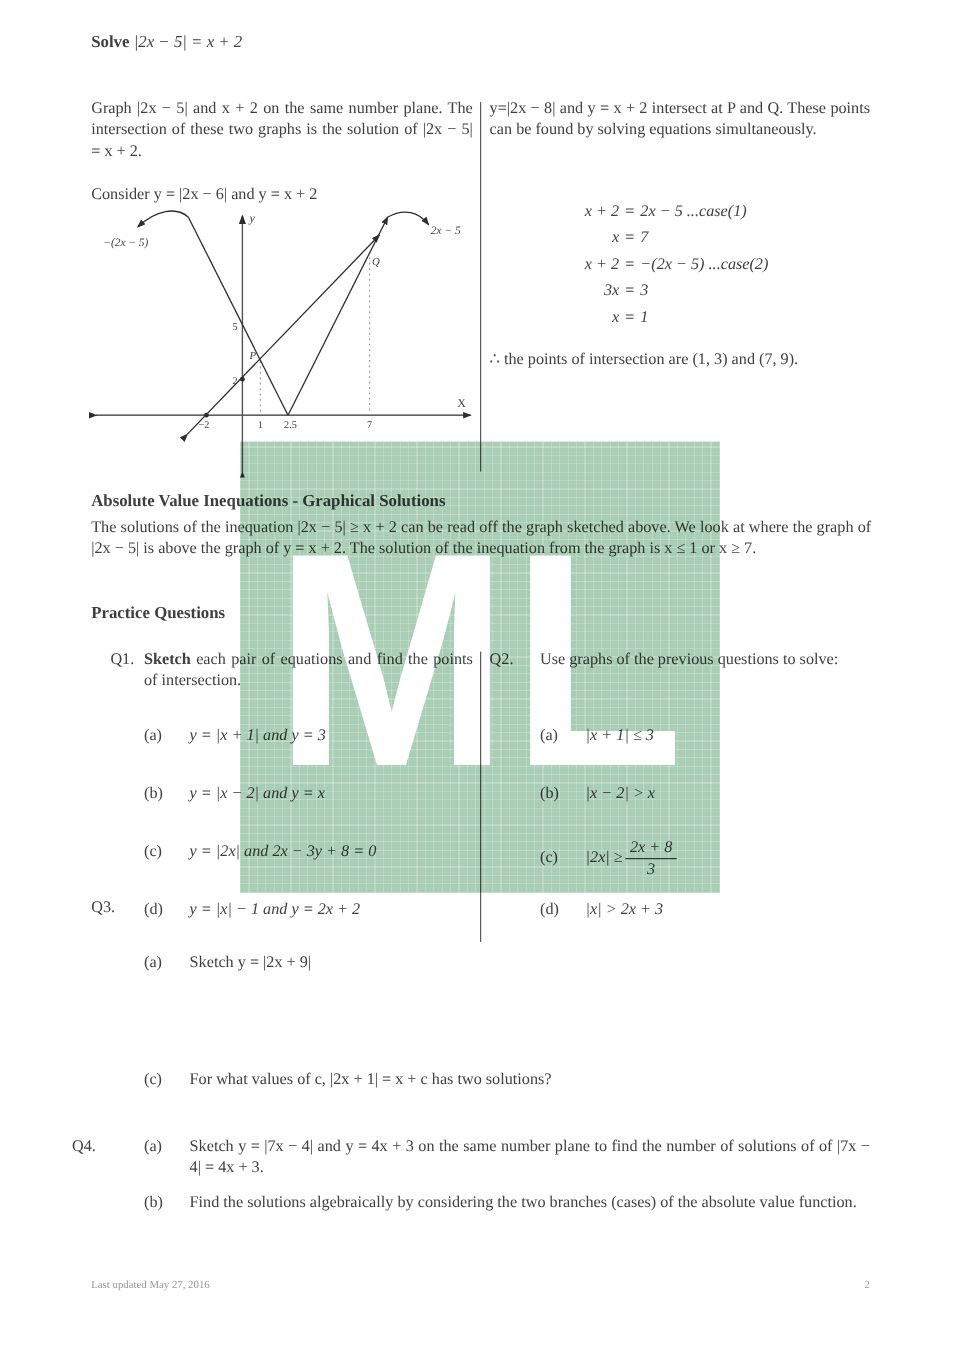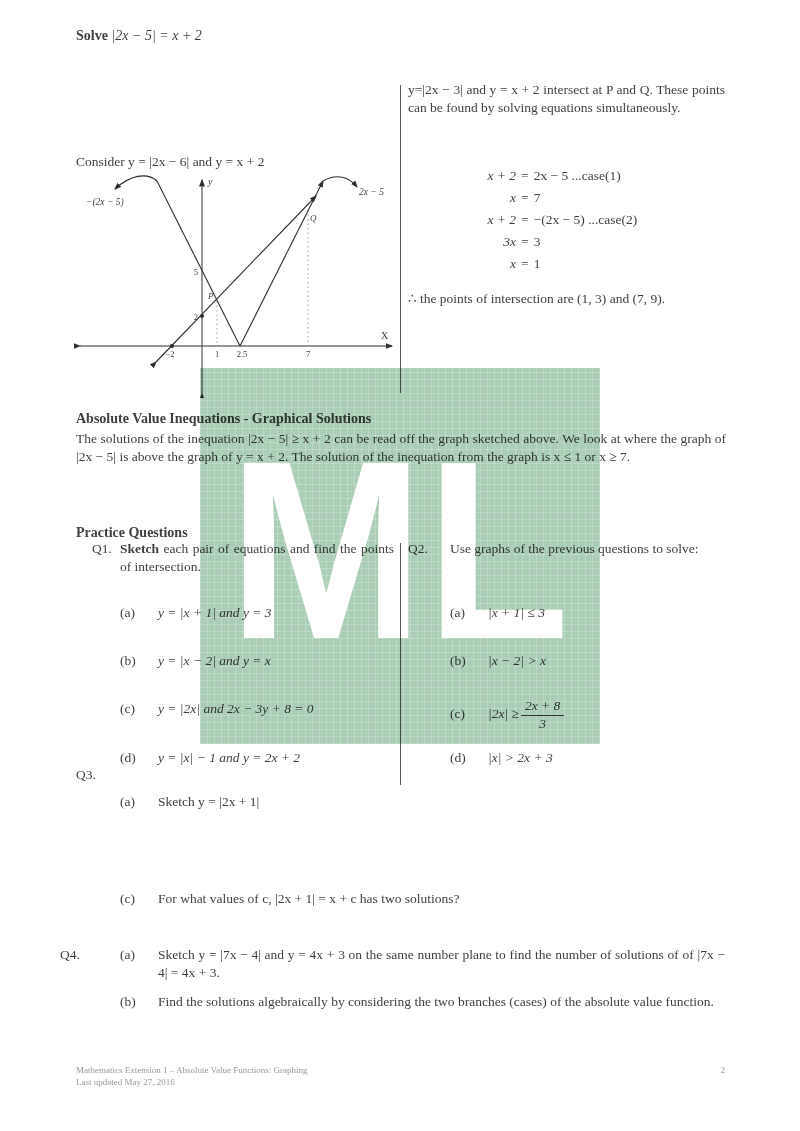--- a/index.html
+++ b/index.html
@@ -12,21 +12,21 @@
   .abs { position:absolute; }
   .bold { font-weight:bold; }
   .math { font-style:italic; }
   .just { text-align:justify; }
   .title { font-size:14px; }
   .vrule { width:0; border-left:1px solid #5a5a5a; }
   .sec-heading { font-weight:bold; font-size:14px; }
   .eqrow { display:flex; height:22px; align-items:baseline; }
   .eqrow .lhs { width:80px; text-align:right; font-style:italic; }
   .eqrow .eqs { padding:0 5px; }
-  .eqrow .rhs { text-align:right; }
+  .eqrow .rhs { text-align:right; font-style:italic; }
   .qlabel { display:inline-block; width:38px; }
   .frac { display:inline-flex; flex-direction:column; text-align:center;
           vertical-align:middle; line-height:16px; font-style:italic; margin-left:2px; }
   .frac .num { padding:0 4px 1px 4px; border-bottom:1px solid #3f3f3f; }
   .footer { font-size:9px; line-height:12px; color:#989898; }
   .watermark {
     left:200px; top:368px; width:400px; height:376px;
     background-color:#a9cdb5;
     background-image:
       repeating-linear-gradient(0deg,  rgba(255,255,255,0.22) 0 1px, transparent 1px 7px),
@@ -45,22 +45,23 @@
 </head>
 <body>
 
 <div class="page">
 
   <div class="abs title" style="left:76px; top:27px;">
     <span class="bold">Solve</span>
     <span class="math">|2x − 5| = x + 2</span>
   </div>
 
+  <div class="abs just" style="left:76px; top:81px; width:318px;">Graph |2x − 5| and x + 2 on the same number plane. The intersection of these two graphs is the solution of |2x − 5| = x + 2.</div>
   <div class="abs vrule" style="left:400px; top:85px; height:308px;"></div>
-  <div class="abs just" style="left:408px; top:81px; width:317px;">y=|2x − 3| and y = x + 2 intersect at P and Q. These points can be found by solving equations simultaneously.</div>
+  <div class="abs just" style="left:408px; top:81px; width:317px;">y=|2x − 8| and y = x + 2 intersect at P and Q. These points can be found by solving equations simultaneously.</div>
 
   <div class="abs" style="left:76px; top:153px;">Consider y = |2x − 6| and y = x + 2</div>
 
   <svg class="abs" style="left:70px; top:168px;" width="340" height="230" viewBox="0 0 340 230">
     <defs>
       <marker id="arr" markerWidth="7" markerHeight="6" refX="5.5" refY="2.5" orient="auto">
         <path d="M0,0 L6.5,2.5 L0,5 Z" fill="#2e2e2e"></path>
       </marker>
     </defs>
 
@@ -122,21 +123,21 @@
       <span class="lhs">x</span>
         <span class="eqs">=</span>
         <span class="rhs">1</span>
     </div>
   </div>
   <div class="abs" style="left:408px; top:290px; width:317px;">∴ the points of intersection are (1, 3) and (7, 9).</div>
 
   <div class="abs sec-heading" style="left:76px; top:410px;">Absolute Value Inequations - Graphical Solutions</div>
   <div class="abs just" style="left:76px; top:430px; width:650px;">The solutions of the inequation |2x − 5| ≥ x + 2 can be read off the graph sketched above. We look at where the graph of |2x − 5| is above the graph of y = x + 2. The solution of the inequation from the graph is x ≤ 1 or x ≥ 7.</div>
 
-  <div class="abs sec-heading" style="left:76px; top:524px;">Practice Questions</div>
+  <div class="abs sec-heading" style="left:76px; top:503px;">Practice Questions</div>
 
   <div class="abs" style="left:92px; top:540px;">Q1.</div>
   <div class="abs just" style="left:120px; top:540px; width:274px;">
     <span class="bold">Sketch</span><span> each pair of equations and find the points of intersection.</span>
   </div>
   <div class="abs" style="left:120px; top:604px; width:280px;">
     <span class="qlabel">(a)</span><span class="math">y = |x + 1| and y = 3</span>
   </div>
   <div class="abs" style="left:120px; top:652px; width:280px;">
     <span class="qlabel">(b)</span><span class="math">y = |x − 2| and y = x</span>
@@ -161,36 +162,35 @@
   <div class="abs" style="left:450px; top:698px; width:276px;">
     <span class="qlabel">(c)</span><span class="math">|2x| ≥</span><span class="frac">
         <span class="num">2x + 8</span>
         <span class="den">3</span>
       </span>
   </div>
   <div class="abs" style="left:450px; top:749px; width:276px;">
     <span class="qlabel">(d)</span><span class="math">|x| &gt; 2x + 3</span>
   </div>
 
-  <div class="abs" style="left:76px; top:766px;">Q3.</div>
+  <div class="abs" style="left:76px; top:747px;">Q3.</div>
   <div class="abs" style="left:120px; top:793px; width:606px;">
-    <span class="qlabel">(a)</span><span>Sketch y = |2x + 1|</span>
+    <span class="qlabel">(a)</span><span>Sketch y = |2x + 9|</span>
   </div>
   <div class="abs" style="left:120px; top:890px; width:606px;">
     <span class="qlabel">(c)</span><span>For what values of c, |2x + 1| = x + c has two solutions?</span>
   </div>
 
   <div class="abs" style="left:60px; top:946px;">Q4.</div>
   <div class="abs" style="left:120px; top:946px;">(a)</div>
   <div class="abs just" style="left:158px; top:946px; width:567px;">Sketch y = |7x − 4| and y = 4x + 3 on the same number plane to find the number of solutions of of |7x − 4| = 4x + 3.</div>
   <div class="abs" style="left:120px; top:993px;">(b)</div>
   <div class="abs just" style="left:158px; top:993px; width:567px;">Find the solutions algebraically by considering the two branches (cases) of the absolute value function.</div>
 
   <div class="abs footer" style="left:76px; top:1064px; width:560px;">
-    <div>Mathematics Extension 1 – Absolute Value Functions: Graphing</div>
     <div>Last updated May 27, 2016</div>
   </div>
   <div class="abs footer" style="left:690px; top:1064px; width:35px; text-align:right;">2</div>
 
   <div class="abs watermark">
     <div class="wm-text">ML</div>
   </div>
 
 </div>
 

